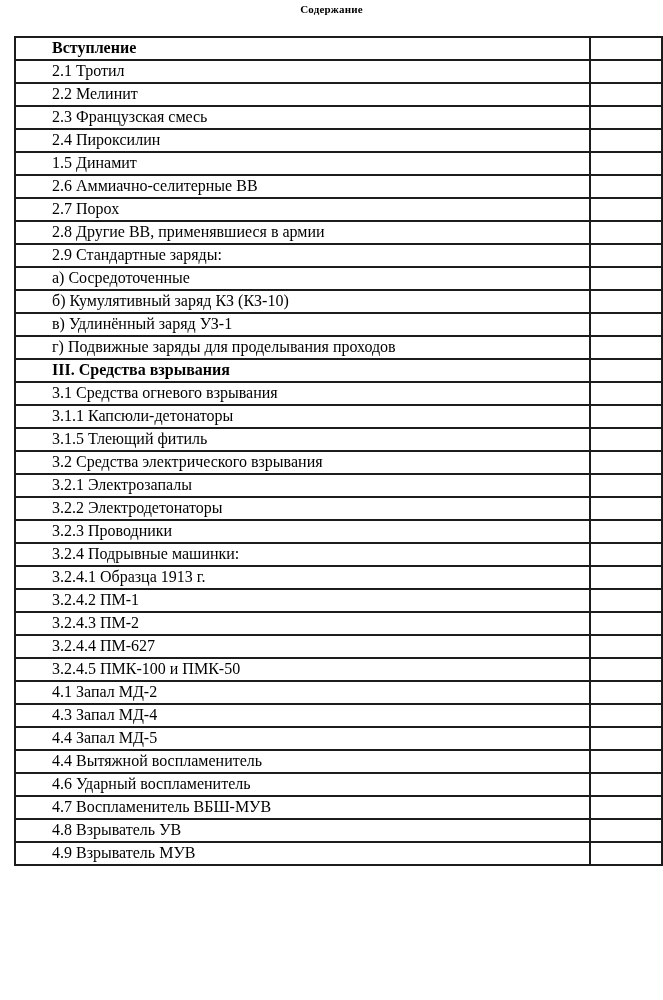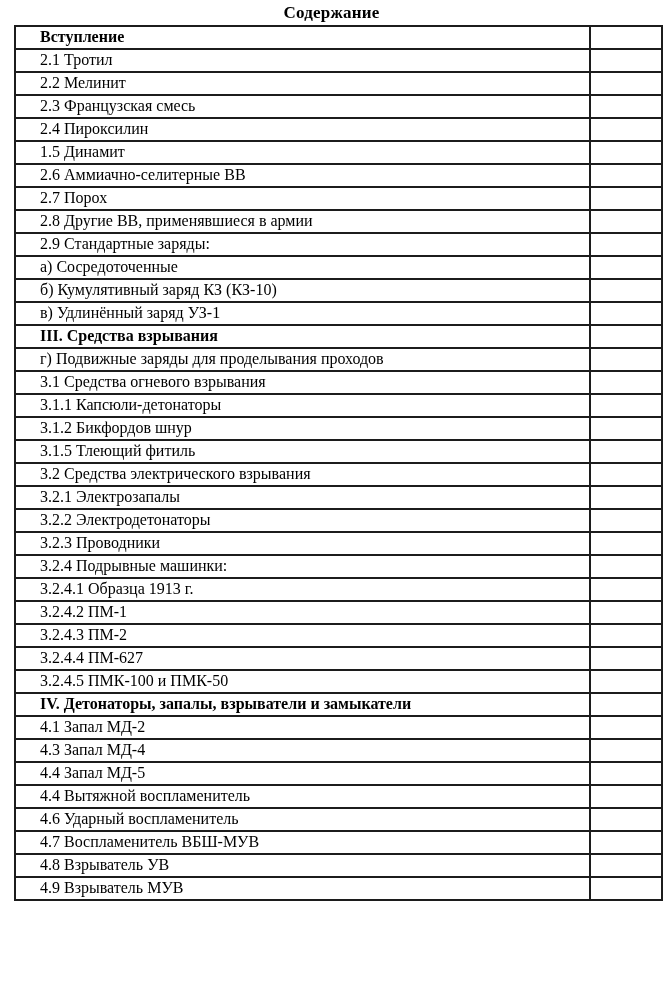--- a/index.html
+++ b/index.html
@@ -10,42 +10,42 @@
   }
   .page {
     position: relative;
     width: 663px;
     height: 1000px;
     background: #ffffff;
     overflow: hidden;
   }
   .doc-title {
     text-align: center;
-    font-size: 17px;
+    font-size: 11px;
     font-weight: bold;
     padding-top: 3px;
-    height: 25px;
+    height: 36px;
     letter-spacing: 0.2px;
   }
   table.toc {
     border-collapse: collapse;
     margin-left: 14px;
     width: 649px;
     table-layout: fixed;
   }
   table.toc td {
     border: 2px solid #1c1c1c;
     vertical-align: middle;
     overflow: hidden;
     white-space: nowrap;
   }
   table.toc tr { height: 23px; }
   td.item-cell {
     font-size: 16px;
-    padding: 0 4px 1px 24px;
+    padding: 0 4px 1px 36px;
   }
   td.item-cell.bold { font-weight: bold; }
   td.page-cell { width: 72px; }
 </style>
 </head>
 <body>
 
 <div class="page">
   <div class="doc-title">Содержание</div>
 
@@ -97,40 +97,36 @@
         </tr>
         <tr>
           <td class="item-cell">б) Кумулятивный заряд КЗ (КЗ-10)</td>
           <td class="page-cell"></td>
         </tr>
         <tr>
           <td class="item-cell">в) Удлинённый заряд УЗ-1</td>
           <td class="page-cell"></td>
         </tr>
         <tr>
+          <td class="item-cell">г) Подвижные заряды для проделывания проходов</td>
+          <td class="page-cell"></td>
+        </tr>
+        <tr>
           <td class="item-cell bold">III. Средства взрывания</td>
           <td class="page-cell"></td>
         </tr>
         <tr>
-          <td class="item-cell">г) Подвижные заряды для проделывания проходов</td>
-          <td class="page-cell"></td>
-        </tr>
-        <tr>
           <td class="item-cell">3.1 Средства огневого взрывания</td>
           <td class="page-cell"></td>
         </tr>
         <tr>
           <td class="item-cell">3.1.1 Капсюли-детонаторы</td>
           <td class="page-cell"></td>
         </tr>
         <tr>
-          <td class="item-cell">3.1.2 Бикфордов шнур</td>
-          <td class="page-cell"></td>
-        </tr>
-        <tr>
           <td class="item-cell">3.1.5 Тлеющий фитиль</td>
           <td class="page-cell"></td>
         </tr>
         <tr>
           <td class="item-cell">3.2 Средства электрического взрывания</td>
           <td class="page-cell"></td>
         </tr>
         <tr>
           <td class="item-cell">3.2.1 Электрозапалы</td>
           <td class="page-cell"></td>
@@ -158,24 +154,20 @@
         <tr>
           <td class="item-cell">3.2.4.3 ПМ-2</td>
           <td class="page-cell"></td>
         </tr>
         <tr>
           <td class="item-cell">3.2.4.4 ПМ-627</td>
           <td class="page-cell"></td>
         </tr>
         <tr>
           <td class="item-cell">3.2.4.5 ПМК-100 и ПМК-50</td>
-          <td class="page-cell"></td>
-        </tr>
-        <tr>
-          <td class="item-cell bold">IV. Детонаторы, запалы, взрыватели и замыкатели</td>
           <td class="page-cell"></td>
         </tr>
         <tr>
           <td class="item-cell">4.1 Запал МД-2</td>
           <td class="page-cell"></td>
         </tr>
         <tr>
           <td class="item-cell">4.3 Запал МД-4</td>
           <td class="page-cell"></td>
         </tr>

